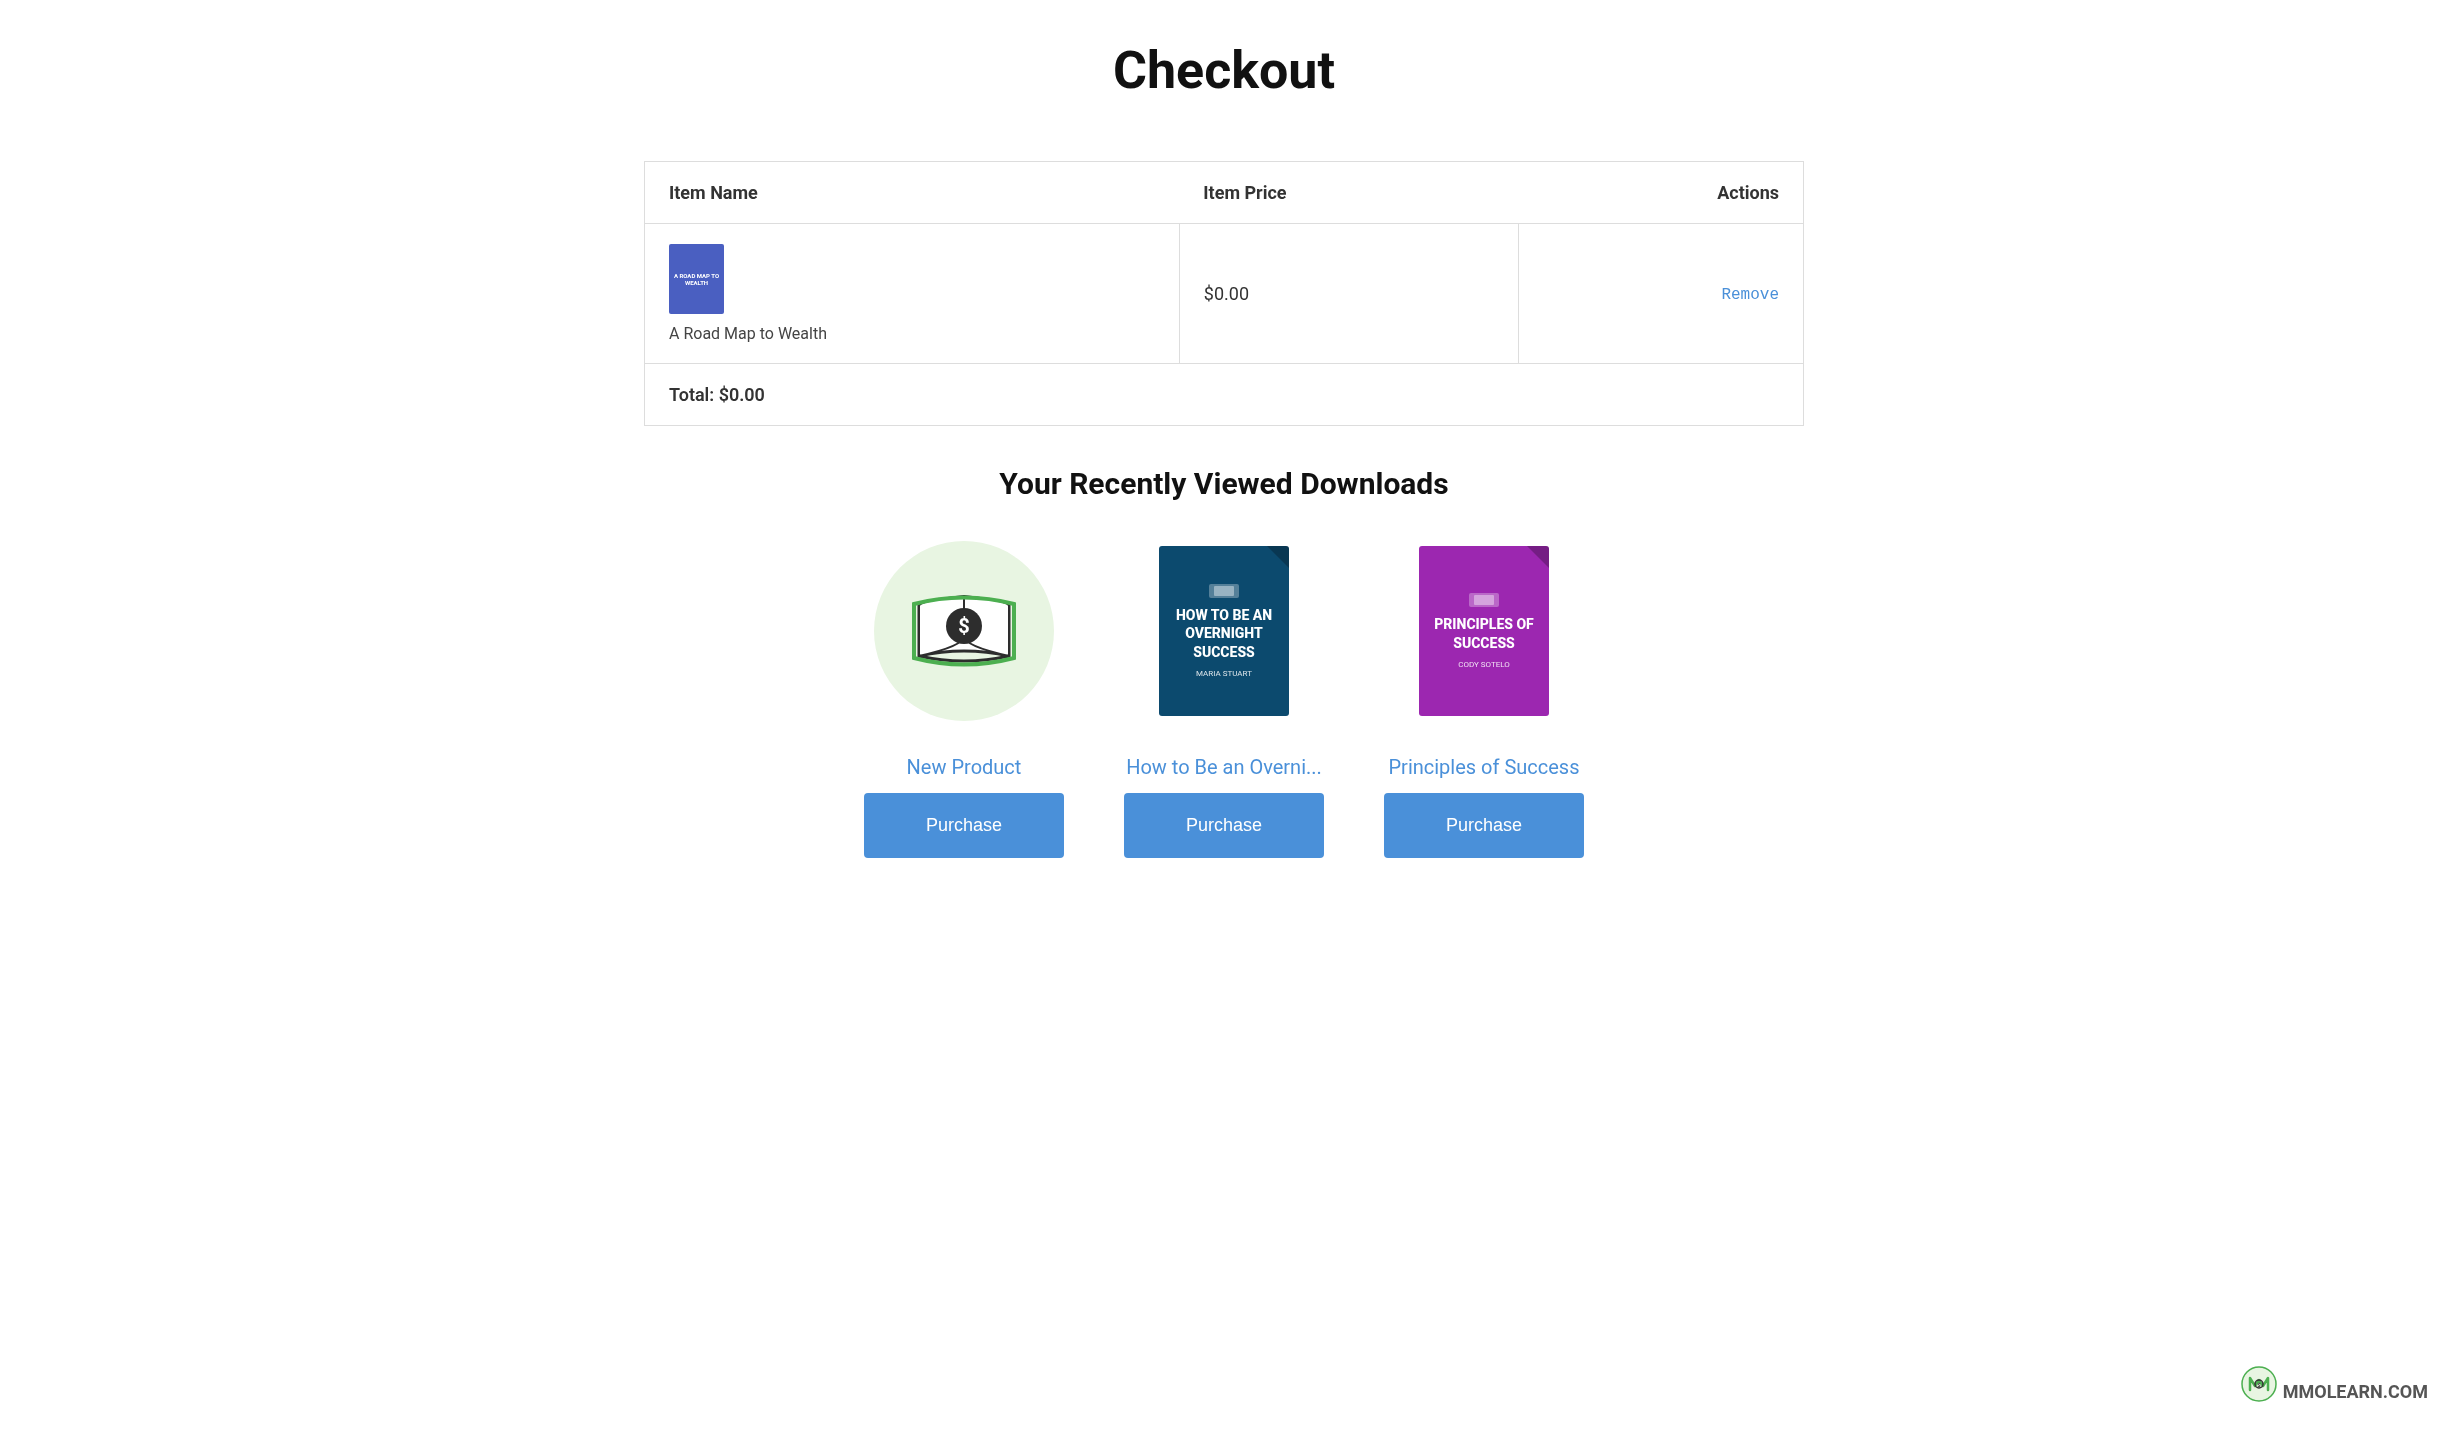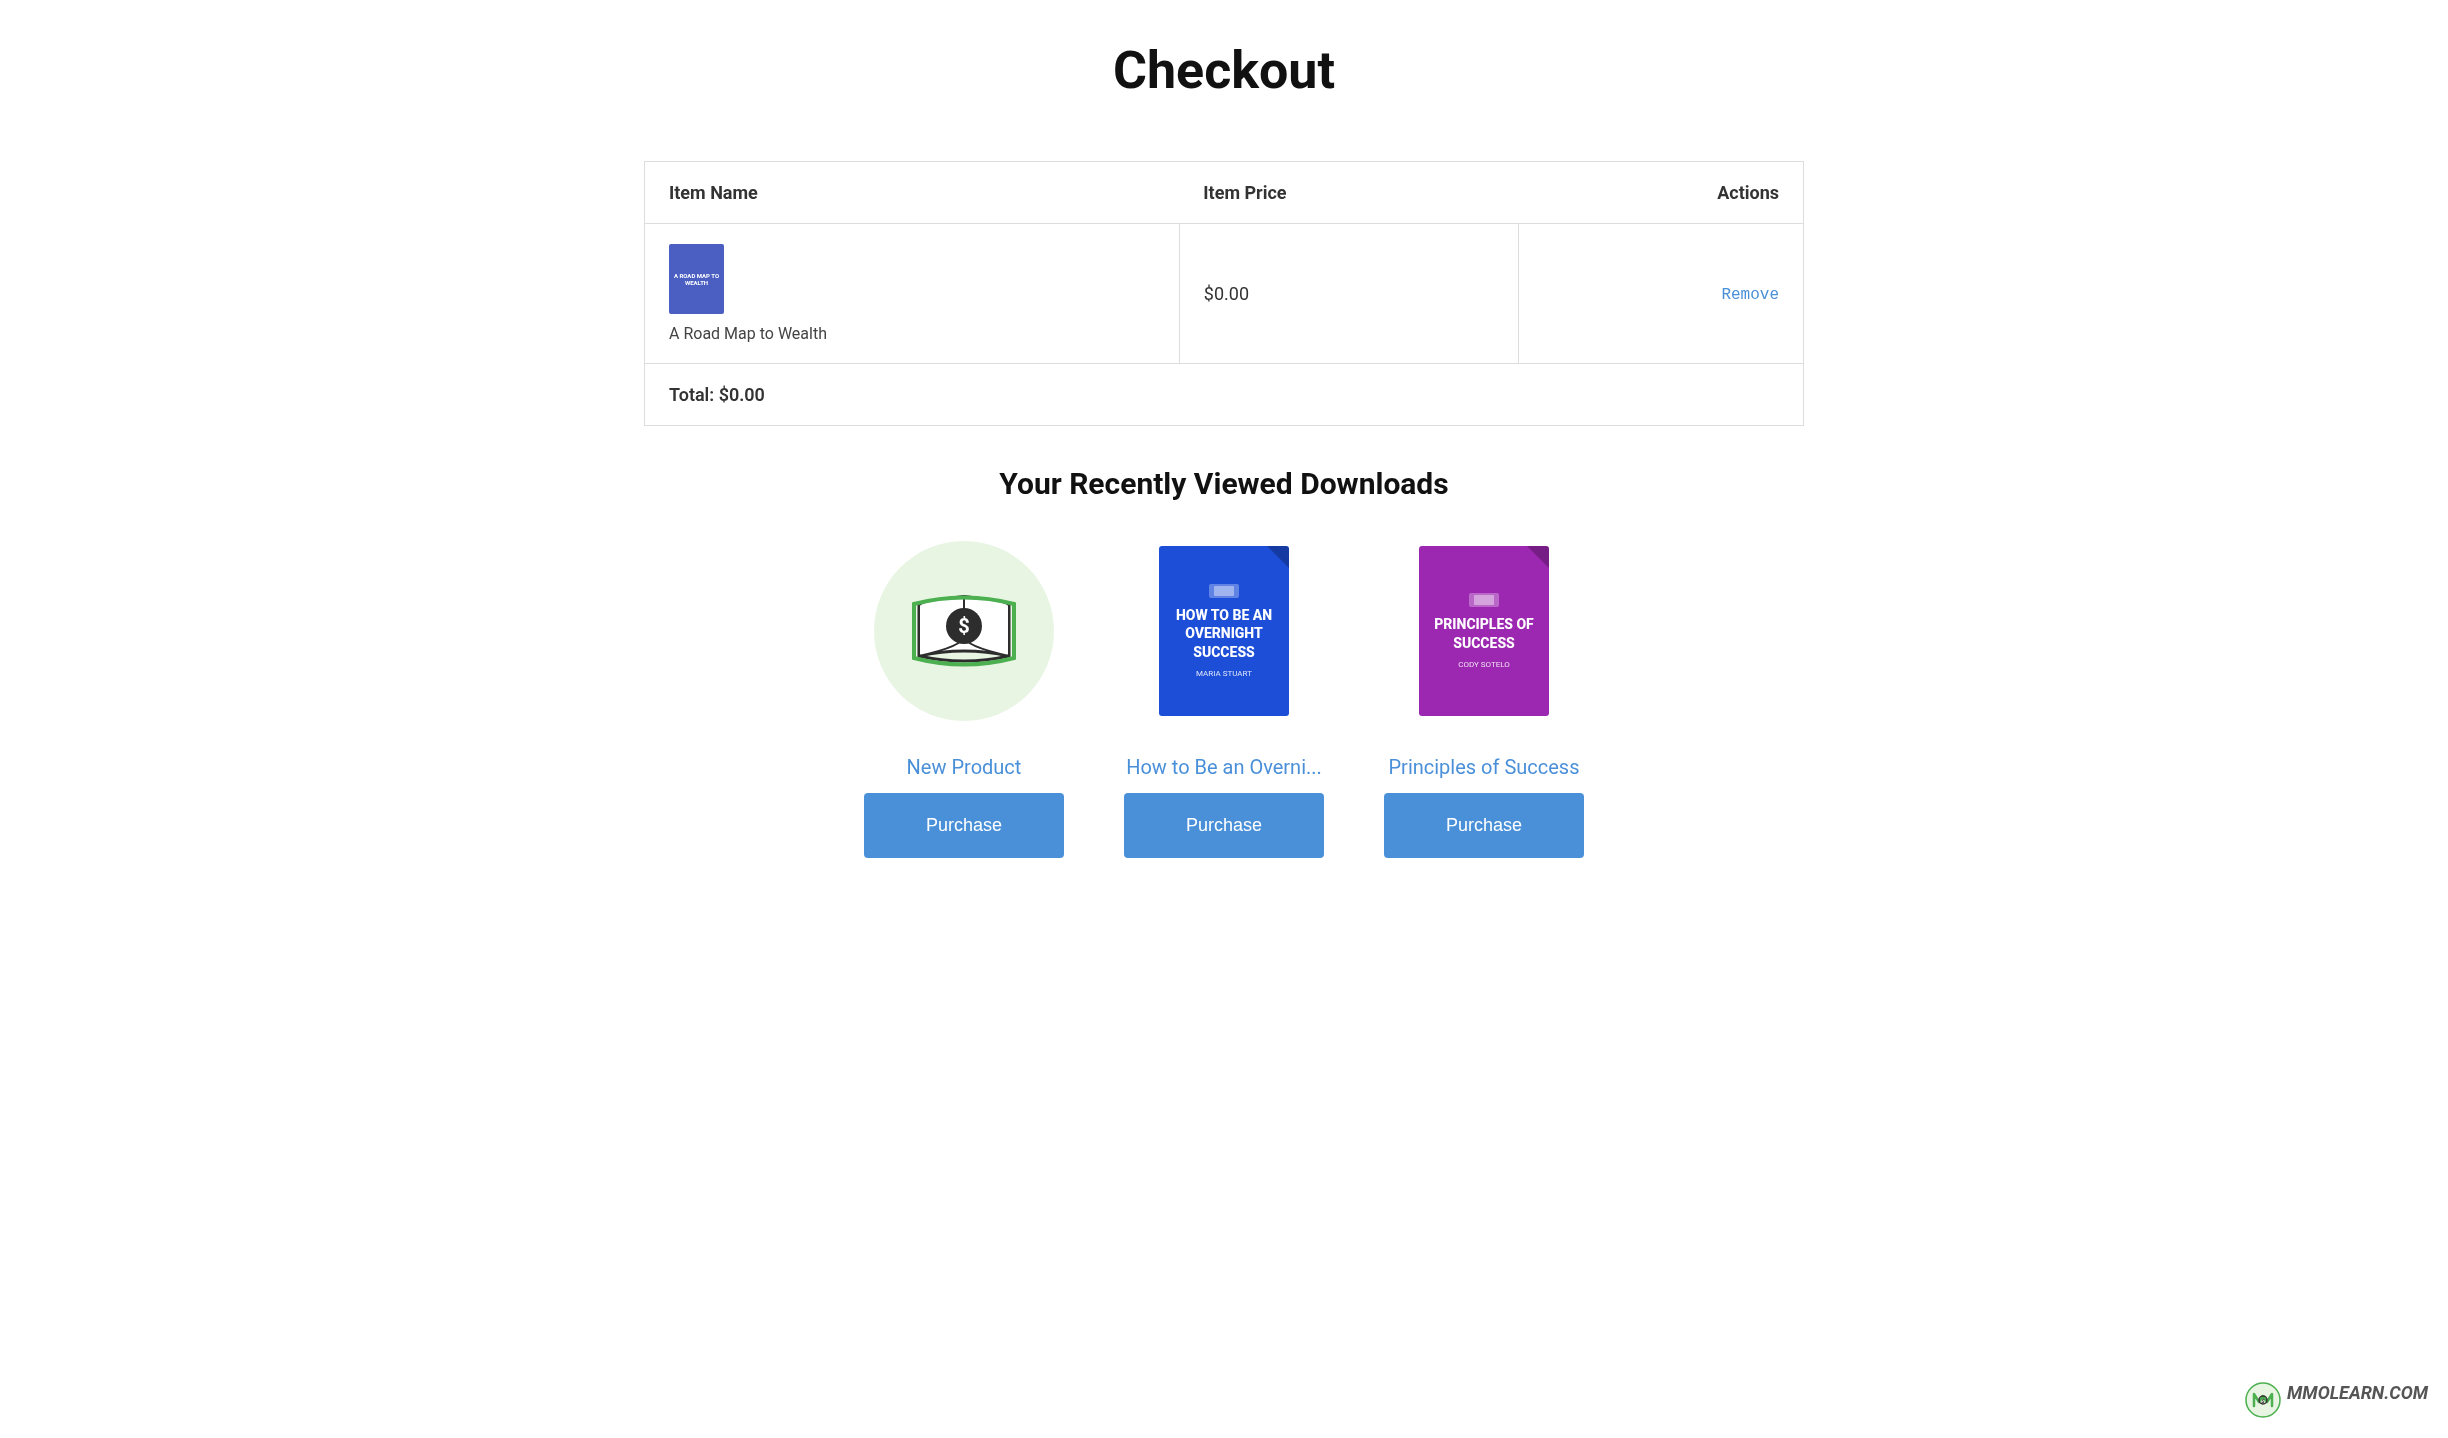--- a/index.html
+++ b/index.html
@@ -209,21 +209,21 @@
       text-transform: uppercase;
     }
 
     .book-cover .book-author {
       color: rgba(255,255,255,0.85);
       font-size: 8px;
       text-align: center;
       margin-top: 8px;
     }
 
-    .book-red { background: #1d4ed8; align-items: center; }
+    .book-red { background: #0c4a6e; align-items: center; }
     .book-purple { background: #9c27b0; }
 
     .product-name {
       font-size: 20px;
       color: #4a90d9;
       text-align: center;
       cursor: pointer;
       text-decoration: none;
       margin-top: 20px;
     }
@@ -236,26 +236,25 @@
       font-size: 18px;
       font-weight: 400;
       border-radius: 4px;
       cursor: pointer;
       width: 100%;
     }
 
     
     .site-logo {
       display: flex;
-      align-items: flex-start;
+      align-items: flex-end;
       gap: 6px;
       position: fixed;
-      bottom: 20px;
+      bottom: 36px;
       right: 20px;
-      font-style: italic;
     }
 
     .logo-icon {
       width: 36px;
       height: 36px;
     }
 
     .logo-text {
       font-size: 18px;
       font-weight: 700;

